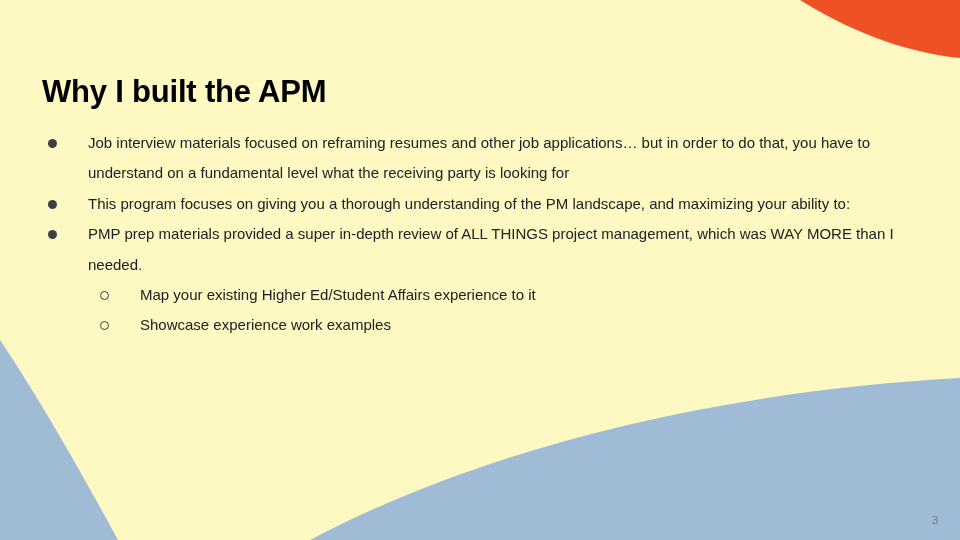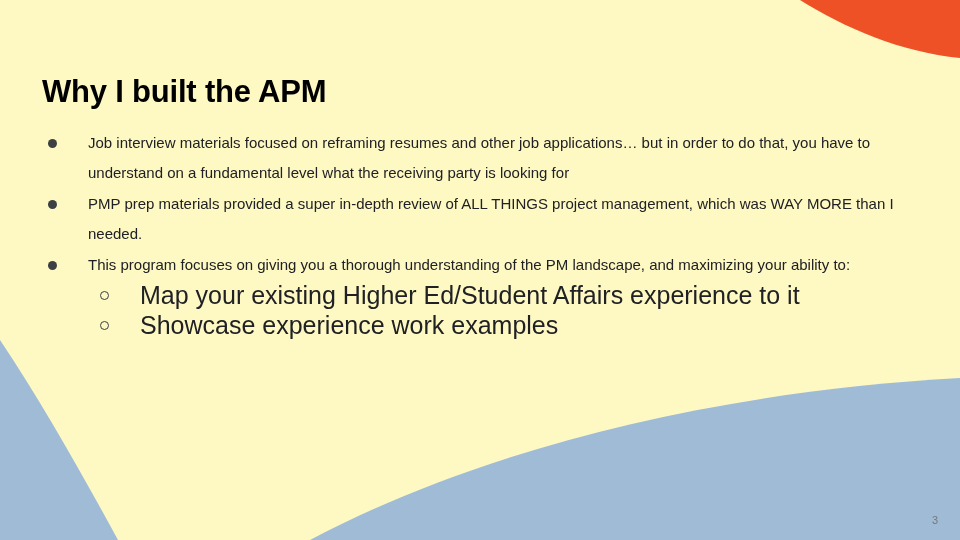--- a/index.html
+++ b/index.html
@@ -48,21 +48,21 @@
     align-items: flex-start;
     color: #3c4043;
     font-size: 15px;
     line-height: 30.4px;
   }
   .bullet-row.level-1 {
     padding-left: 0px;
   }
   .bullet-row.level-2 {
     padding-left: 52px;
-    font-size: 25px;
+    font-size: 15px;
   }
   .marker {
     flex: 0 0 auto;
     width: 44px;
     display: flex;
     align-items: center;
     justify-content: flex-start;
     padding-top: 11px;
     padding-left: 4px;
     box-sizing: border-box;
@@ -121,28 +121,28 @@
       <span class="marker">
           <span class="dot-filled"></span>
         </span>
       <span class="bullet-text">Job interview materials focused on reframing resumes and other job applications… but in order to do that, you have to understand on a fundamental level what the receiving party is looking for</span>
     </div>
 
     <div class="bullet-row level-1">
       <span class="marker">
           <span class="dot-filled"></span>
         </span>
-      <span class="bullet-text">PMP prep materials provided a super in-depth review of ALL THINGS project management, which was WAY MORE than I needed.</span>
+      <span class="bullet-text">This program focuses on giving you a thorough understanding of the PM landscape, and maximizing your ability to:</span>
     </div>
 
     <div class="bullet-row level-1">
       <span class="marker">
           <span class="dot-filled"></span>
         </span>
-      <span class="bullet-text">This program focuses on giving you a thorough understanding of the PM landscape, and maximizing your ability to:</span>
+      <span class="bullet-text">PMP prep materials provided a super in-depth review of ALL THINGS project management, which was WAY MORE than I needed.</span>
     </div>
 
     <div class="bullet-row level-2">
       <span class="marker">
           <span class="dot-hollow"></span>
         </span>
       <span class="bullet-text">Map your existing Higher Ed/Student Affairs experience to it</span>
     </div>
 
     <div class="bullet-row level-2">

